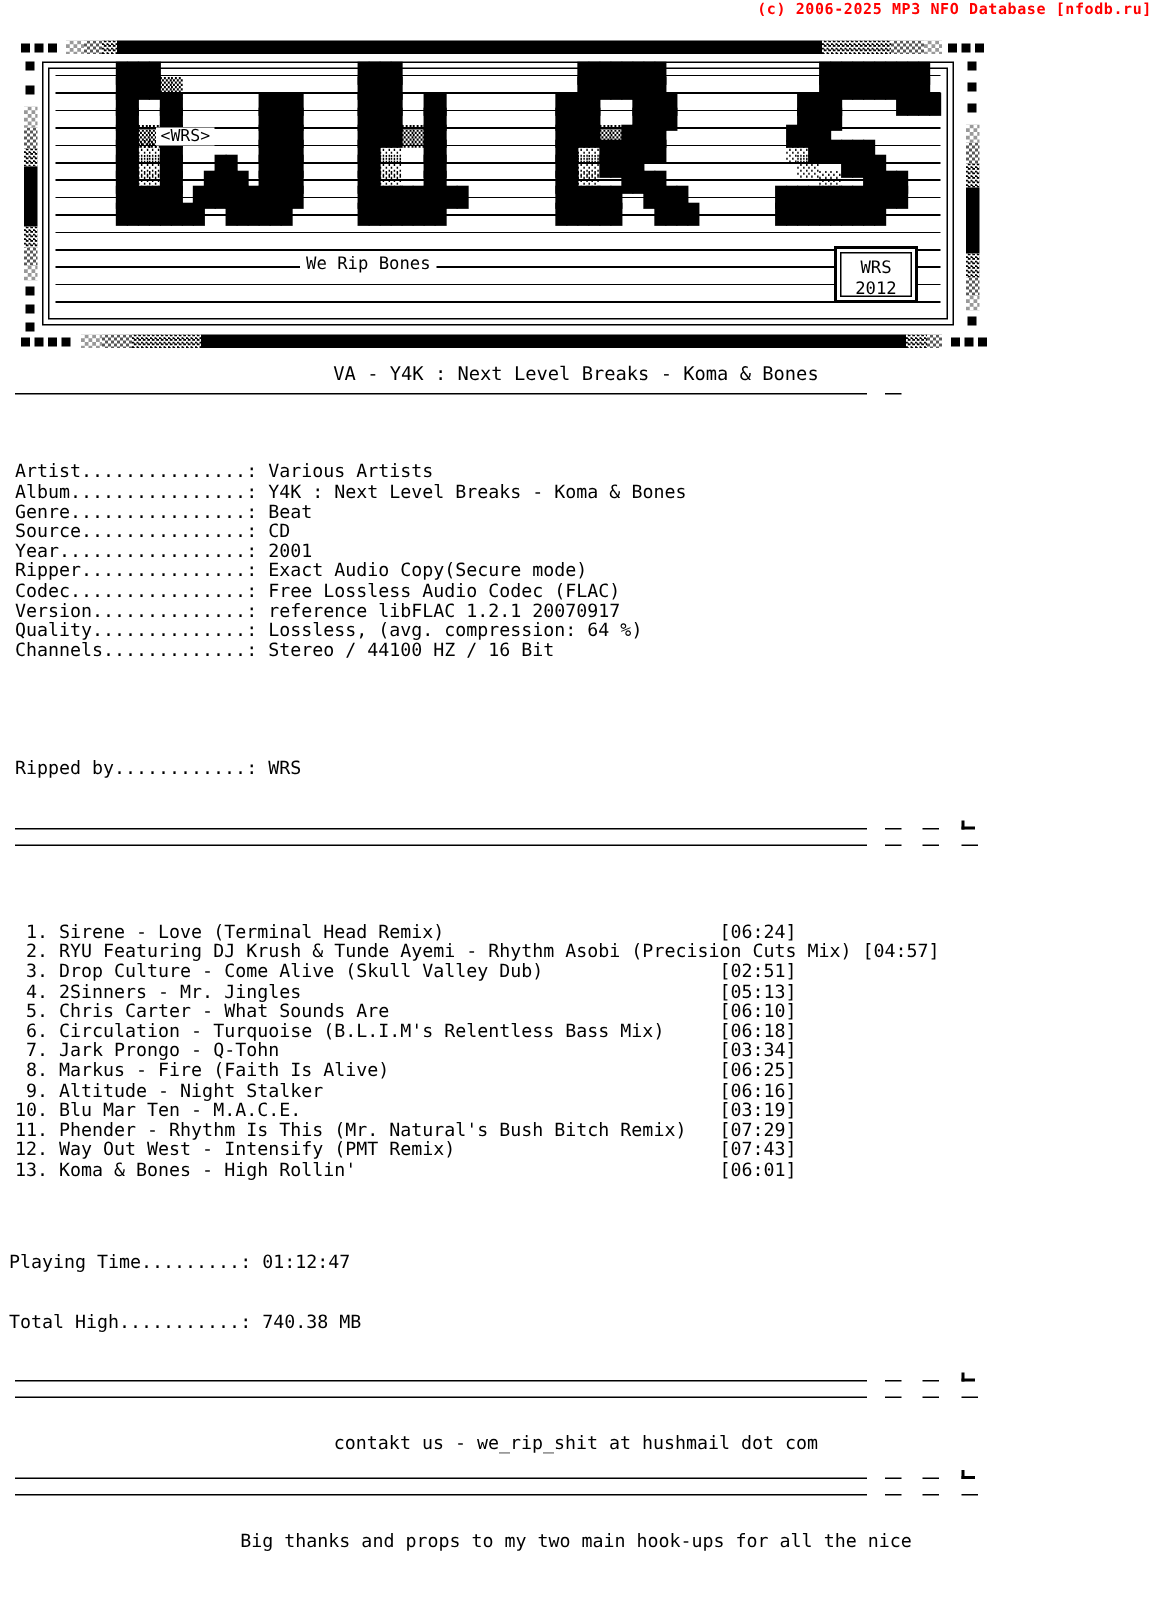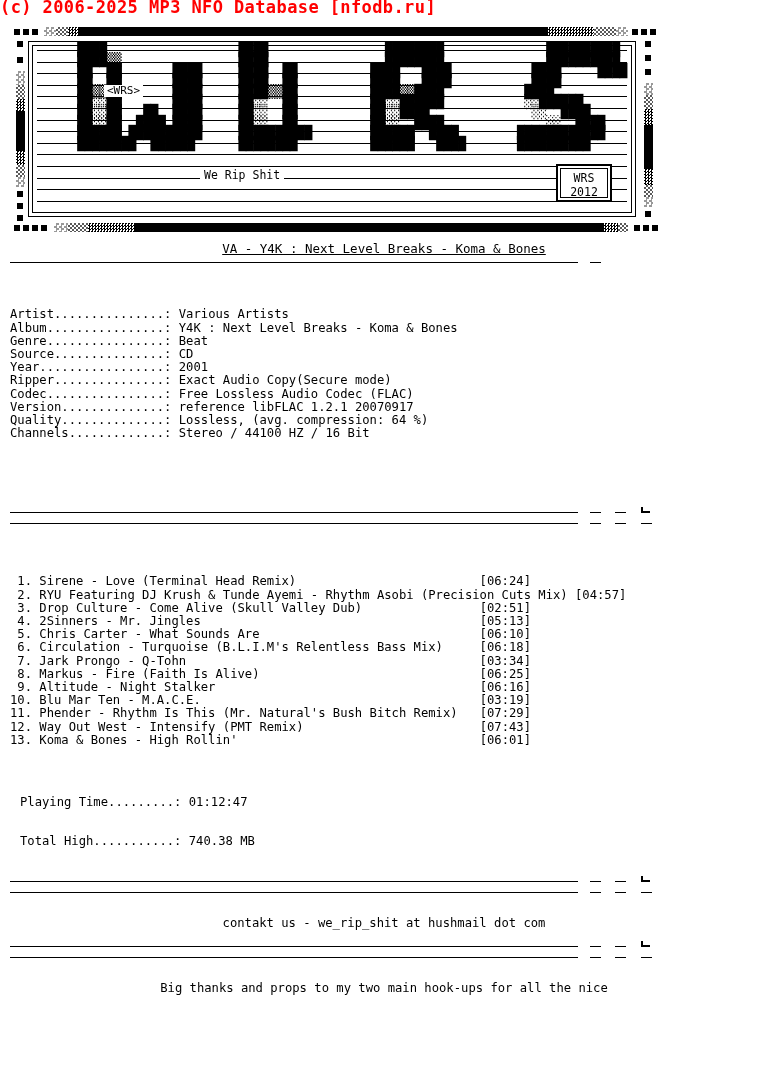--- a/index.html
+++ b/index.html
@@ -11,23 +11,23 @@
     width: 768px;
     height: 1080px;
     font-family: "DejaVu Sans Mono", "Liberation Mono", monospace;
     color: #000000;
     overflow: hidden;
     position: relative;
   }
 
   
   .dbbar {
-    text-align: left;
+    text-align: right;
     color: #ff0000;
-    font-size: 17px;
+    font-size: 10px;
     line-height: 14px;
     letter-spacing: 0.4px;
     font-weight: bold;
     height: 15px;
     white-space: pre;
   }
 
   
   .logo-wrap {
     position: relative;
@@ -171,21 +171,20 @@
     padding-top: 2px;
   }
 
   
   .rel-title {
     text-align: center;
     font-size: 12.5px;
     line-height: 16px;
     margin-top: 16px;
     white-space: pre;
-    text-decoration: underline;
   }
 
   
   .rule-row {
     position: relative;
     height: 11px;
   }
   .rule-line {
     position: absolute;
     left: 10px;
@@ -235,21 +234,21 @@
   
   .tracks {
     margin-top: 20px;
     padding-left: 10px;
     font-size: 12.2px;
     line-height: 13.2px;
     white-space: pre;
   }
   .totals {
     margin-top: 9px;
-    padding-left: 20px;
+    padding-left: 6px;
     font-size: 12.2px;
     line-height: 13.2px;
     white-space: pre;
   }
 
   .body-center {
     text-align: center;
     font-size: 12.2px;
     line-height: 17px;
     white-space: pre;
@@ -336,40 +335,41 @@
     ██  ██       ████     ████  ██          ████   ████           ████     ████
     ██  ██       ████     ████  ██          ████   ████           ████
     ██▒▒██       ████     ████▒▒██          ████▒▒████           ████
     ██░░██       ████     ██░░  ██          ██░░██████           ░░██████
     ██░░██   ██  ████     ██░░  ██          ██░░████              ░░  ████
     ██░░██  ████ ████     ██░░  ██          ██░░  ████              ░░  ████
     ██████ ██████████     ██████████        ██████  ████        ████████████
     ████████  ██████      ████████          ██████   ████       ██████████</span></div>
 
   <div class="tag-wrs">&lt;WRS&gt;</div>
-  <div class="tag-rip">We Rip Shit</div>
+  <div class="tag-rip">We Rip Bones</div>
 
   <div class="yearbox">
     <div class="yearbox-in">
       <div>WRS</div>
       <div>2012</div>
     </div>
   </div>
 </div>
 
 <div class="rel-title">VA - Y4K : Next Level Breaks - Koma &amp; Bones</div>
 
 <div class="rule-row">
   <div class="rule-line"></div>
   <div class="rule-d a"></div>
 </div>
 
 <div class="infoblock">
   <div id="infofields"><div><span>Artist...............:</span> <span>Various Artists</span></div><div><span>Album................:</span> <span>Y4K : Next Level Breaks - Koma &amp; Bones</span></div><div><span>Genre................:</span> <span>Beat</span></div><div><span>Source...............:</span> <span>CD</span></div><div><span>Year.................:</span> <span>2001</span></div><div><span>Ripper...............:</span> <span>Exact Audio Copy(Secure mode)</span></div><div><span>Codec................:</span> <span>Free Lossless Audio Codec (FLAC)</span></div><div><span>Version..............:</span> <span>reference libFLAC 1.2.1 20070917</span></div><div><span>Quality..............:</span> <span>Lossless, (avg. compression: 64 %)</span></div><div><span>Channels.............:</span> <span>Stereo / 44100 HZ / 16 Bit</span></div></div>
   <div class="gap"></div>
+  <div><span>Ripped by............:</span> <span>WRS</span></div>
 </div>
 
 <div style="margin-top:14px">
   <div class="rule-row">
     <div class="rule-line"></div>
     <div class="rule-d a"></div>
     <div class="rule-d b"></div>
     <div class="rule-corner"></div>
   </div>
   <div class="rule-row">

